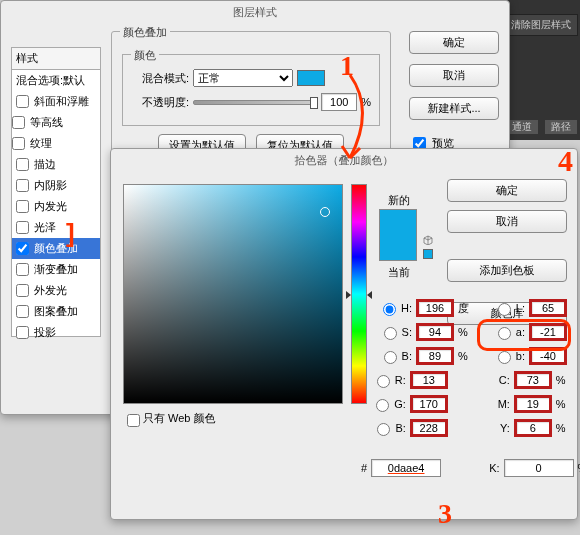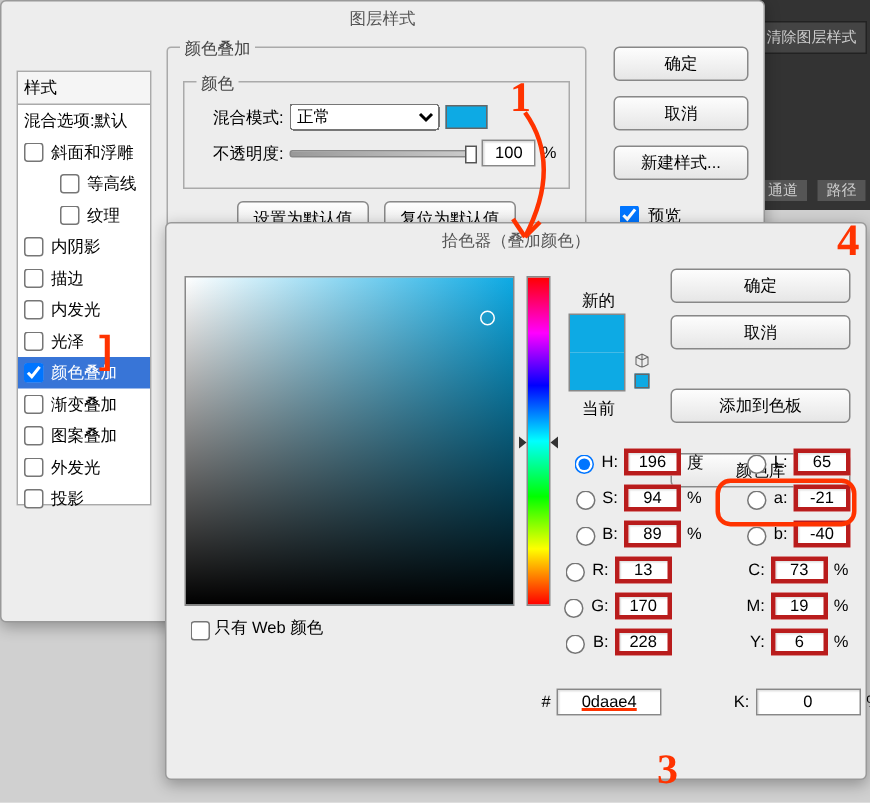--- a/index.html
+++ b/index.html
@@ -8,21 +8,21 @@
   .bg-panel .tab { background:#555; color:#ccc; padding:0 6px; margin:2px; font-size:10px; display:inline-block; }
   .bg-panel .btn-top{ position:absolute; right:2px; top:14px; background:#444; color:#ccc; border:1px solid #222; padding:3px 6px; font-size:10px;}
   .dialog { position:absolute; background:#ededed; border:1px solid #999; box-shadow:0 3px 10px rgba(0,0,0,.3); border-radius:4px; }
   .dlg-title { text-align:center; padding:4px 16px; color:#555; font-size:11px; }
   .layer-dlg { left:0; top:0; width:510px; height:415px; }
   .style-list { position:absolute; left:10px; top:46px; width:90px; border:1px solid #aaa; background:#fff; height:290px; }
   .style-list .hdr { border-bottom:1px solid #aaa; padding:3px 4px; background:#f5f5f5; }
   .style-item { padding:3px 4px; display:flex; align-items:center; gap:3px; }
   .style-item.sel { background:#3875d7; color:#fff; }
   .style-item input[type=checkbox]{ margin:0 2px 0 0;}
-  .indent { padding-left:28px; }
+  .indent { padding-left:0; }
   .overlay-box { position:absolute; left:110px; top:30px; width:280px; border:1px solid #aaa; border-radius:3px; padding:22px 10px 10px 10px; }
   .overlay-box .box-label{ position:absolute; top:-7px; left:8px; background:#ededed; padding:0 3px; color:#444;}
   .inner-box { border:1px solid #aaa; position:relative; padding:14px 8px 8px 8px; margin-bottom:8px; }
   .inner-box .box-label{ position:absolute; top:-7px; left:8px; background:#ededed; padding:0 3px;}
   .row { display:flex; align-items:center; gap:4px; margin-bottom:6px; }
   .lbl-r { width:58px; text-align:right; }
   select { height:18px; }
   .swatch { width:28px; height:16px; border:1px solid #666; }
   .slider { flex:1; height:5px; background:linear-gradient(to right,#999,#ccc); border:1px solid #888; border-radius:2px; position:relative;}
   .slider .thumb{position:absolute;right:-2px;top:-4px;width:8px;height:12px;background:#fff;border:1px solid #555;}
@@ -91,49 +91,49 @@
         <div class="style-item indent">
           <input type="checkbox" style="">
           <span>等高线</span>
         </div>
         <div class="style-item indent">
           <input type="checkbox" style="">
           <span>纹理</span>
         </div>
         <div class="style-item">
           <input type="checkbox" style="">
+          <span>描边</span>
+        </div>
+        <div class="style-item">
+          <input type="checkbox" style="">
           <span>内阴影</span>
-        </div>
-        <div class="style-item">
-          <input type="checkbox" style="">
-          <span>描边</span>
         </div>
         <div class="style-item">
           <input type="checkbox" style="">
           <span>内发光</span>
         </div>
         <div class="style-item">
           <input type="checkbox" style="">
           <span>光泽</span>
         </div>
         <div class="style-item sel">
           <input type="checkbox" checked="" style="">
           <span>颜色叠加</span>
         </div>
         <div class="style-item">
           <input type="checkbox" style="">
           <span>渐变叠加</span>
         </div>
         <div class="style-item">
           <input type="checkbox" style="">
+          <span>外发光</span>
+        </div>
+        <div class="style-item">
+          <input type="checkbox" style="">
           <span>图案叠加</span>
-        </div>
-        <div class="style-item">
-          <input type="checkbox" style="">
-          <span>外发光</span>
         </div>
         <div class="style-item">
           <input type="checkbox" style="">
           <span>投影</span>
         </div>
       </div>
   </div>
 
   <div class="overlay-box">
     <span class="box-label">颜色叠加</span>

